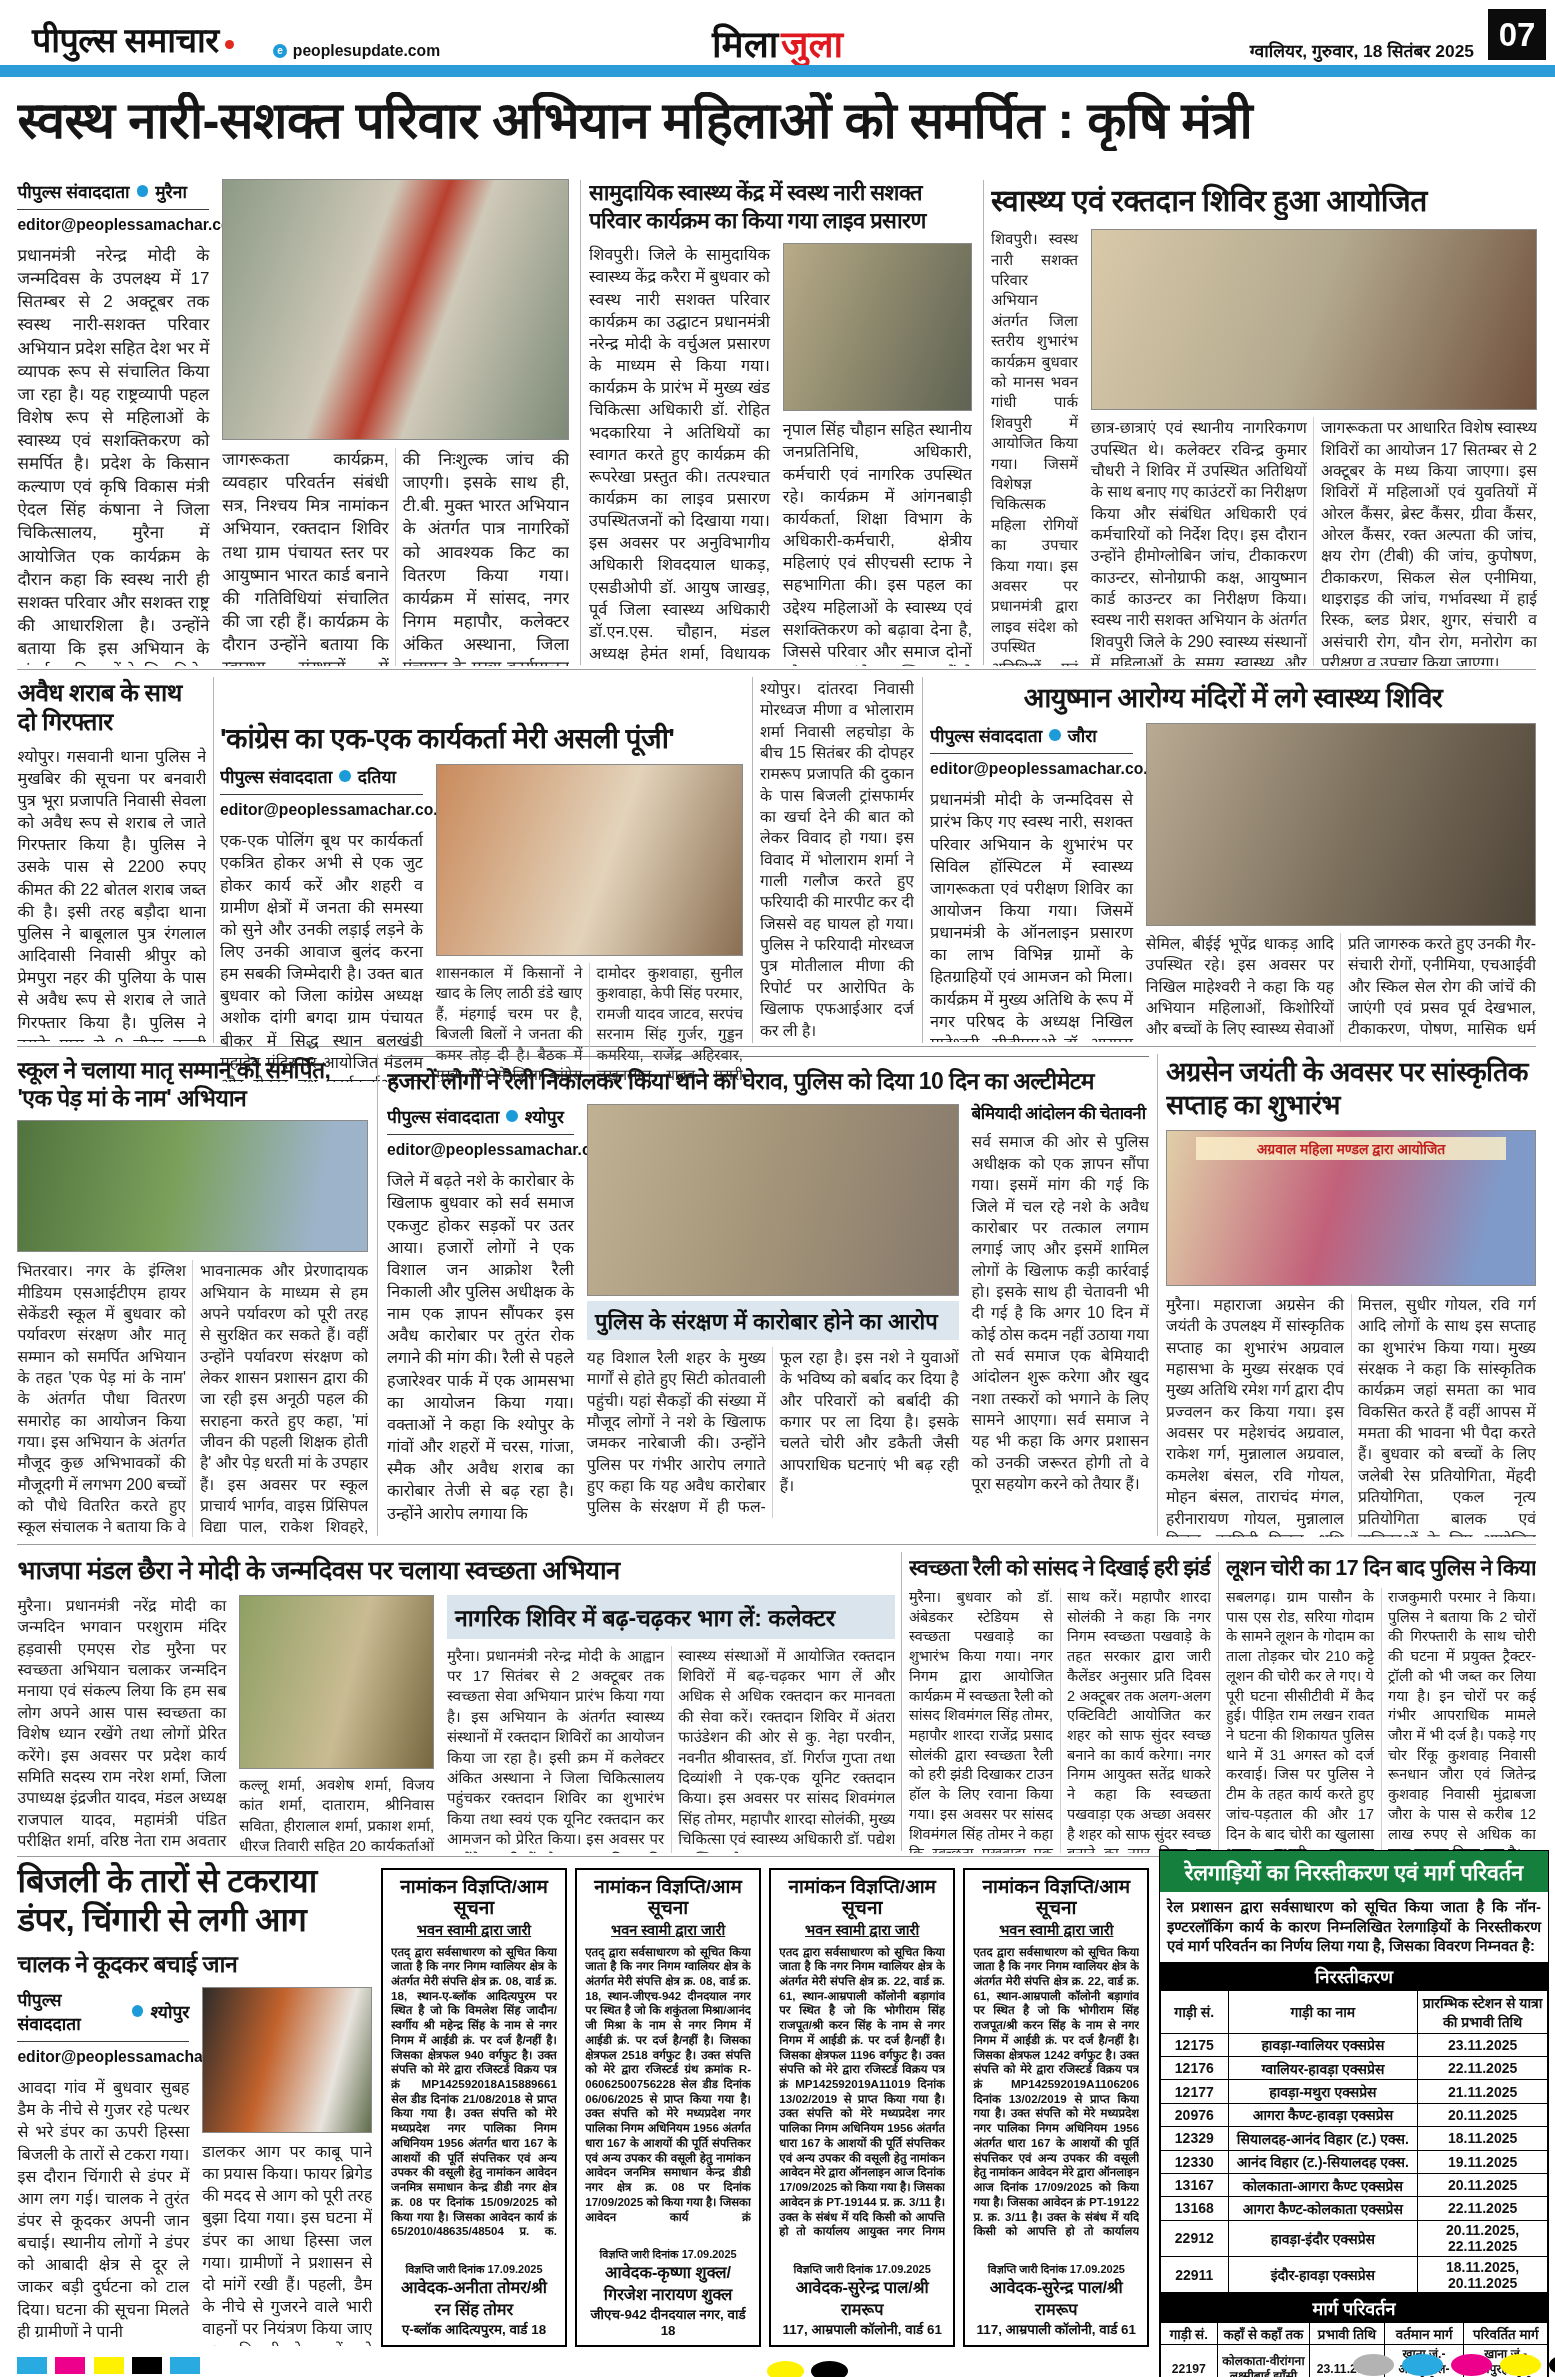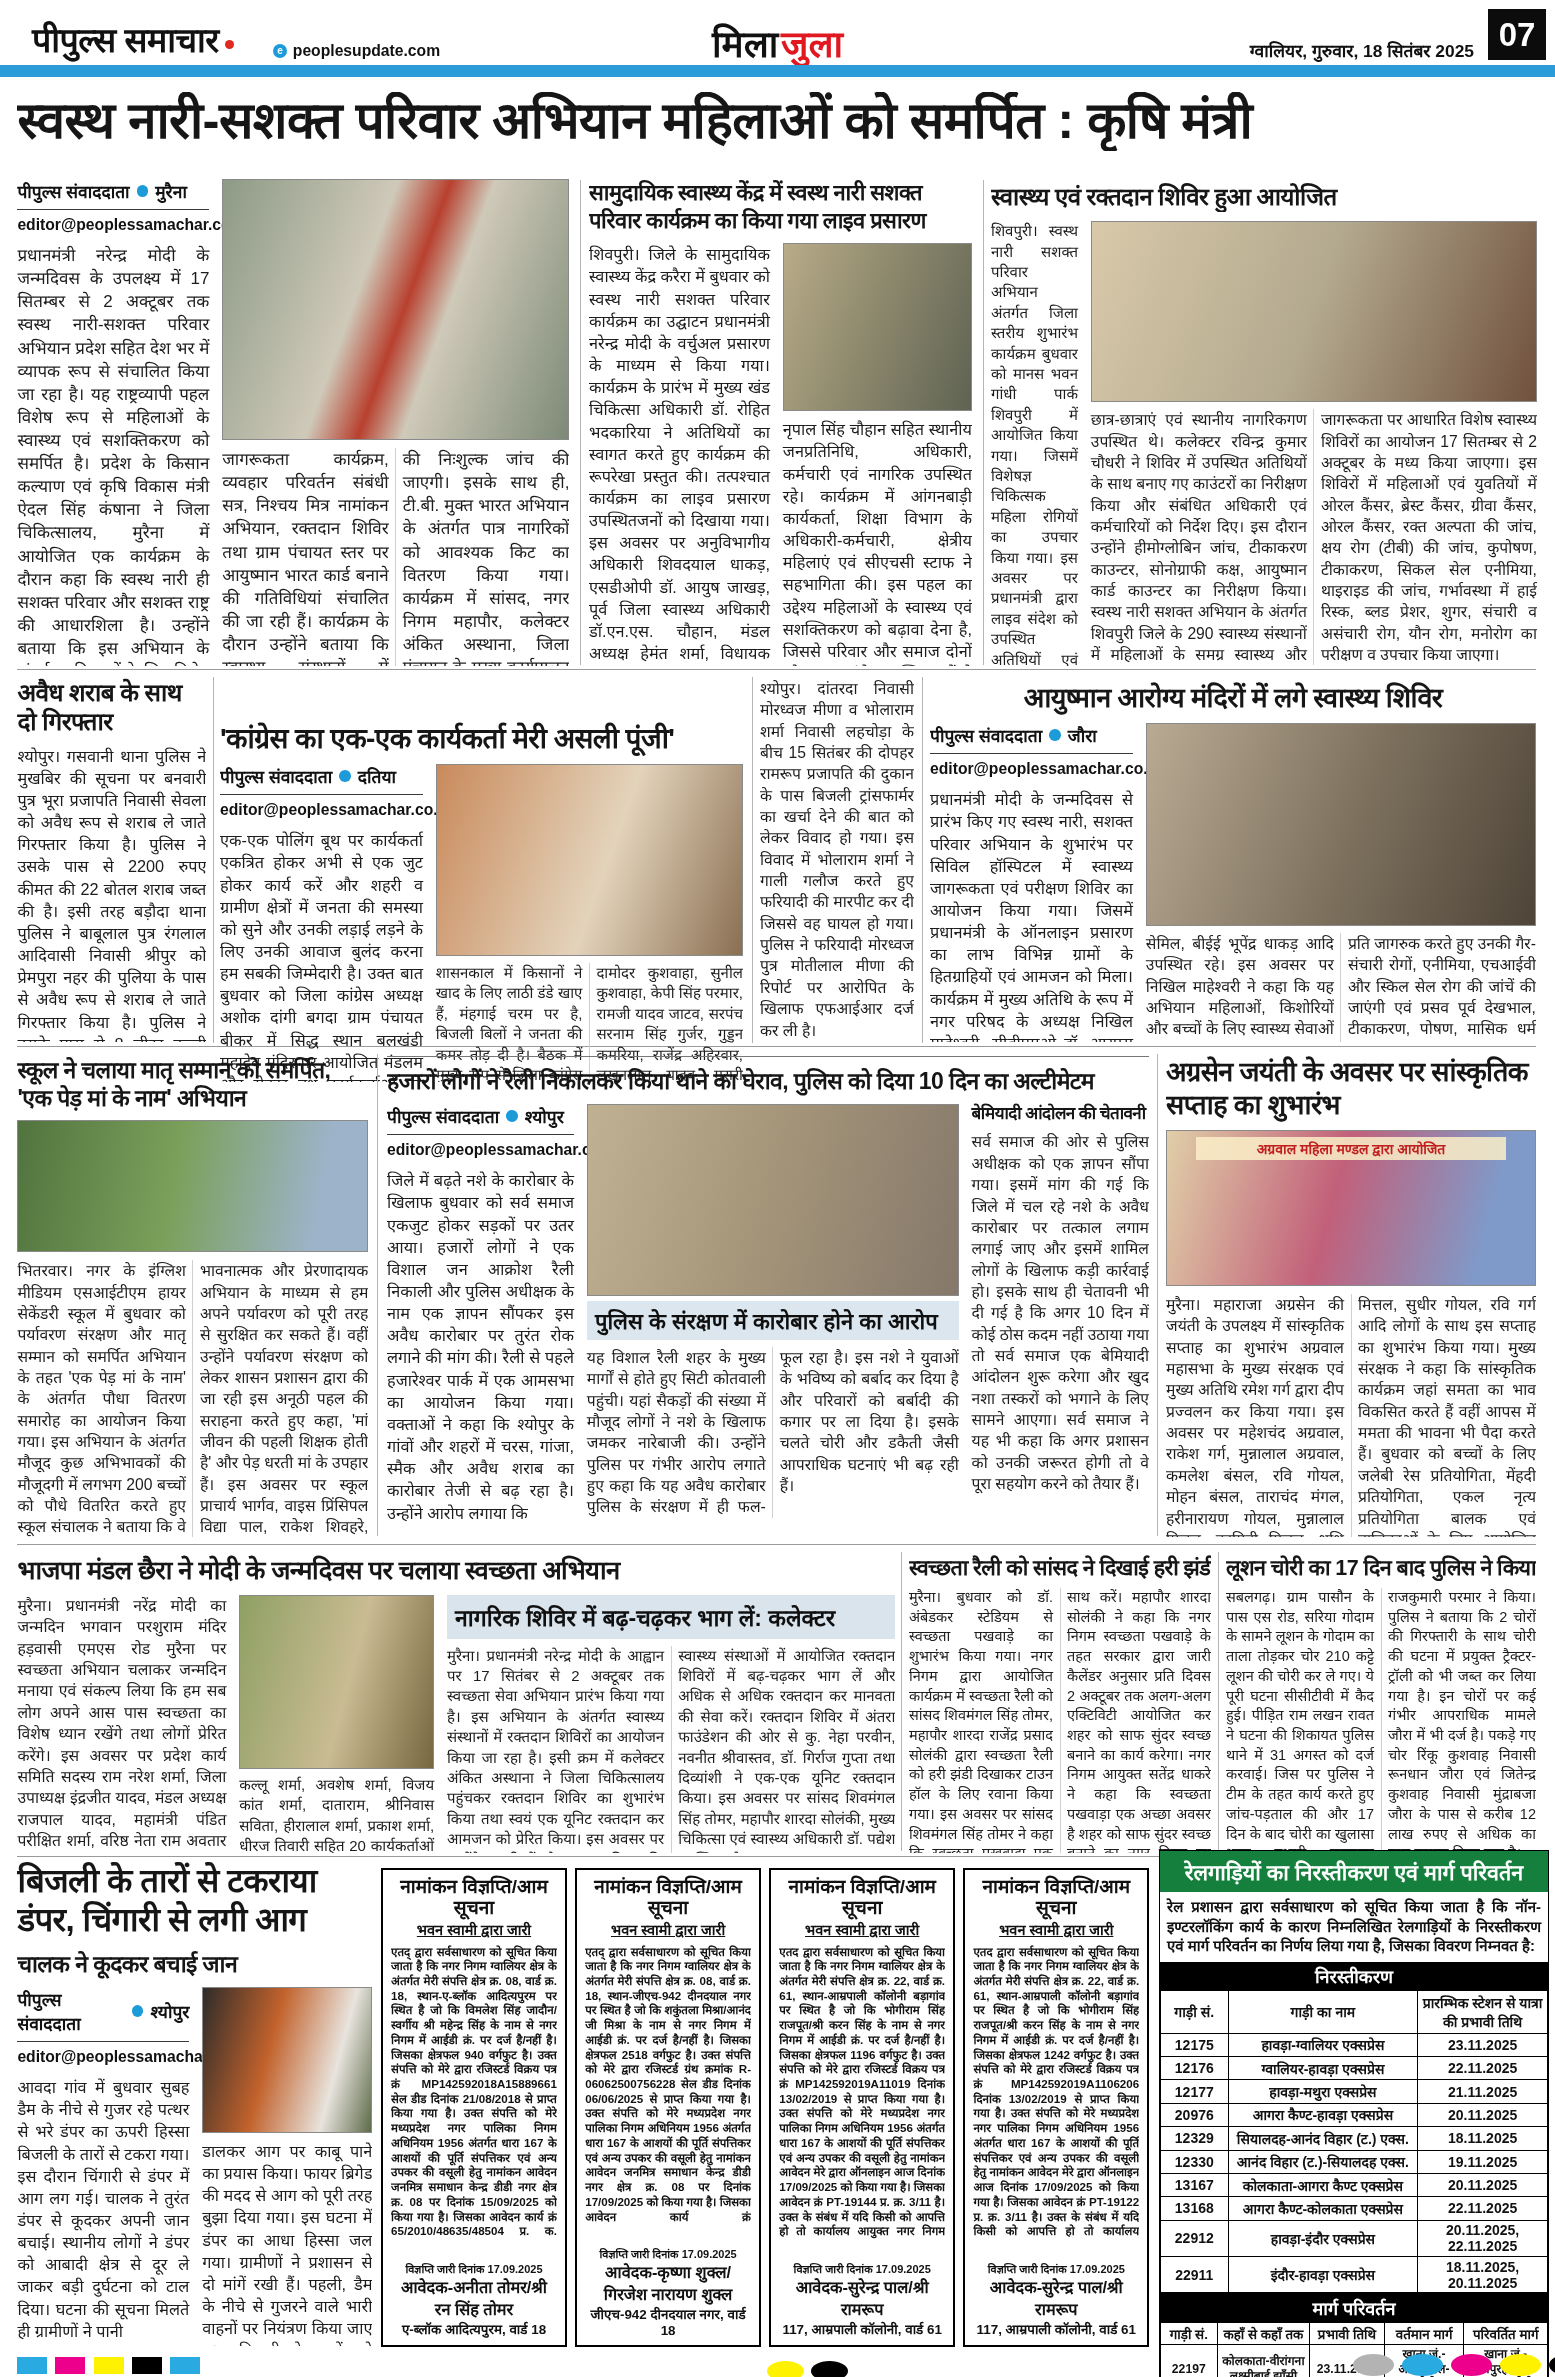--- a/index.html
+++ b/index.html
@@ -98,21 +98,21 @@
     <div class="flexrow">
       <div class="body-txt" style="width:181px;flex:none;font-size:16.3px;">शिवपुरी। जिले के सामुदायिक स्वास्थ्य केंद्र करैरा में बुधवार को स्वस्थ नारी सशक्त परिवार कार्यक्रम का उद्घाटन प्रधानमंत्री नरेन्द्र मोदी के वर्चुअल प्रसारण के माध्यम से किया गया। कार्यक्रम के प्रारंभ में मुख्य खंड चिकित्सा अधिकारी डॉ. रोहित भदकारिया ने अतिथियों का स्वागत करते हुए कार्यक्रम की रूपरेखा प्रस्तुत की। तत्पश्चात कार्यक्रम का लाइव प्रसारण उपस्थितजनों को दिखाया गया। इस अवसर पर अनुविभागीय अधिकारी शिवदयाल धाकड़, एसडीओपी डॉ. आयुष जाखड़, पूर्व जिला स्वास्थ्य अधिकारी डॉ.एन.एस. चौहान, मंडल अध्यक्ष हेमंत शर्मा, विधायक प्रतिनिधि पवन निगौती, चंदू सक्सेना, सीईओ हेमंत सूत्रकार, सीएमओ गोपाल गुप्ता, बीएसी महेश लोधी, आयुष्मान मित्र राहुल दीक्षित,</div>
       <div style="flex:1;">
         <div class="ph ph-b" style="height:168px;"></div>
         <div class="body-txt" style="margin-top:7px;font-size:16.3px;">नृपाल सिंह चौहान सहित स्थानीय जनप्रतिनिधि, अधिकारी, कर्मचारी एवं नागरिक उपस्थित रहे। कार्यक्रम में आंगनबाड़ी कार्यकर्ता, शिक्षा विभाग के अधिकारी-कर्मचारी, क्षेत्रीय महिलाएं एवं सीएचसी स्टाफ ने सहभागिता की। इस पहल का उद्देश्य महिलाओं के स्वास्थ्य एवं सशक्तिकरण को बढ़ावा देना है, जिससे परिवार और समाज दोनों को लाभ पहुंचे। उपस्थितजनों ने प्रधानमंत्री की इस पहल की सराहना की और इसके सफल क्रियान्वयन के लिए प्रतिबद्धता व्यक्त की।</div>
       </div>
     </div>
   </div>
 
   <div class="abs" style="left:991px;top:179px;width:546px;height:487px;overflow:hidden;">
-    <div class="hl nowrap" style="font-size:24px;margin-bottom:9.3px;">स्वास्थ्य एवं रक्तदान शिविर हुआ आयोजित</div>
+    <div class="hl nowrap" style="font-size:30px;margin-bottom:9.3px;">स्वास्थ्य एवं रक्तदान शिविर हुआ आयोजित</div>
     <div class="flexrow">
       <div class="body-txt" style="width:87px;flex:none;font-size:15px;">शिवपुरी। स्वस्थ नारी सशक्त परिवार अभियान अंतर्गत जिला स्तरीय शुभारंभ कार्यक्रम बुधवार को मानस भवन गांधी पार्क शिवपुरी में आयोजित किया गया। जिसमें विशेषज्ञ चिकित्सक महिला रोगियों का उपचार किया गया। इस अवसर पर प्रधानमंत्री द्वारा लाइव संदेश को उपस्थित अतिथियों एवं गणमान्य नागरिकों ने देखा और सुना। इस मौके पर जिला पंचायत की अध्यक्ष नेहा यादव, भाजपा जिलाध्यक्ष जसमंत जाटव, पूर्व मंत्री सुरेश राठखेड़ा, कलेक्टर रविन्द्र कुमार चौधरी, जिला पंचायत सीईओ हिमांशु जैन, अपर कलेक्टर दिनेश चंद्र शुक्ला, एसडीएम शिवपुरी आनंद राजावत, सांसद प्रतिनिधि राकेश गुप्ता, मेडिकल कॉलेज के डीन डॉ. डी.परमहंस, मुख्य चिकित्सा एवं स्वास्थ्य अधिकारी डॉ. संजय ऋषिश्वर सहित अन्य जनप्रतिनिधि, अधिकारी एवं पार्षद,</div>
       <div style="flex:1;">
         <div class="ph ph-c" style="height:181px;"></div>
         <div class="body-txt cols2" style="margin-top:7px;font-size:15.7px;">छात्र-छात्राएं एवं स्थानीय नागरिकगण उपस्थित थे। कलेक्टर रविन्द्र कुमार चौधरी ने शिविर में उपस्थित अतिथियों के साथ बनाए गए काउंटरों का निरीक्षण किया और संबंधित अधिकारी एवं कर्मचारियों को निर्देश दिए। इस दौरान उन्होंने हीमोग्लोबिन जांच, टीकाकरण काउन्टर, सोनोग्राफी कक्ष, आयुष्मान कार्ड काउन्टर का निरीक्षण किया। स्वस्थ नारी सशक्त अभियान के अंतर्गत शिवपुरी जिले के 290 स्वास्थ्य संस्थानों में महिलाओं के समग्र स्वास्थ्य और जागरूकता पर आधारित विशेष स्वास्थ्य शिविरों का आयोजन 17 सितम्बर से 2 अक्टूबर के मध्य किया जाएगा। इस शिविरों में महिलाओं एवं युवतियों में ओरल कैंसर, ब्रेस्ट कैंसर, ग्रीवा कैंसर, ओरल कैंसर, रक्त अल्पता की जांच, क्षय रोग (टीबी) की जांच, कुपोषण, टीकाकरण, सिकल सेल एनीमिया, थाइराइड की जांच, गर्भावस्था में हाई रिस्क, ब्लड प्रेशर, शुगर, संचारी व असंचारी रोग, यौन रोग, मनोरोग का परीक्षण व उपचार किया जाएगा।</div>
       </div>
     </div>
   </div>
 
   <div class="vrule" style="left:213px;top:677px;height:366px;"></div>

